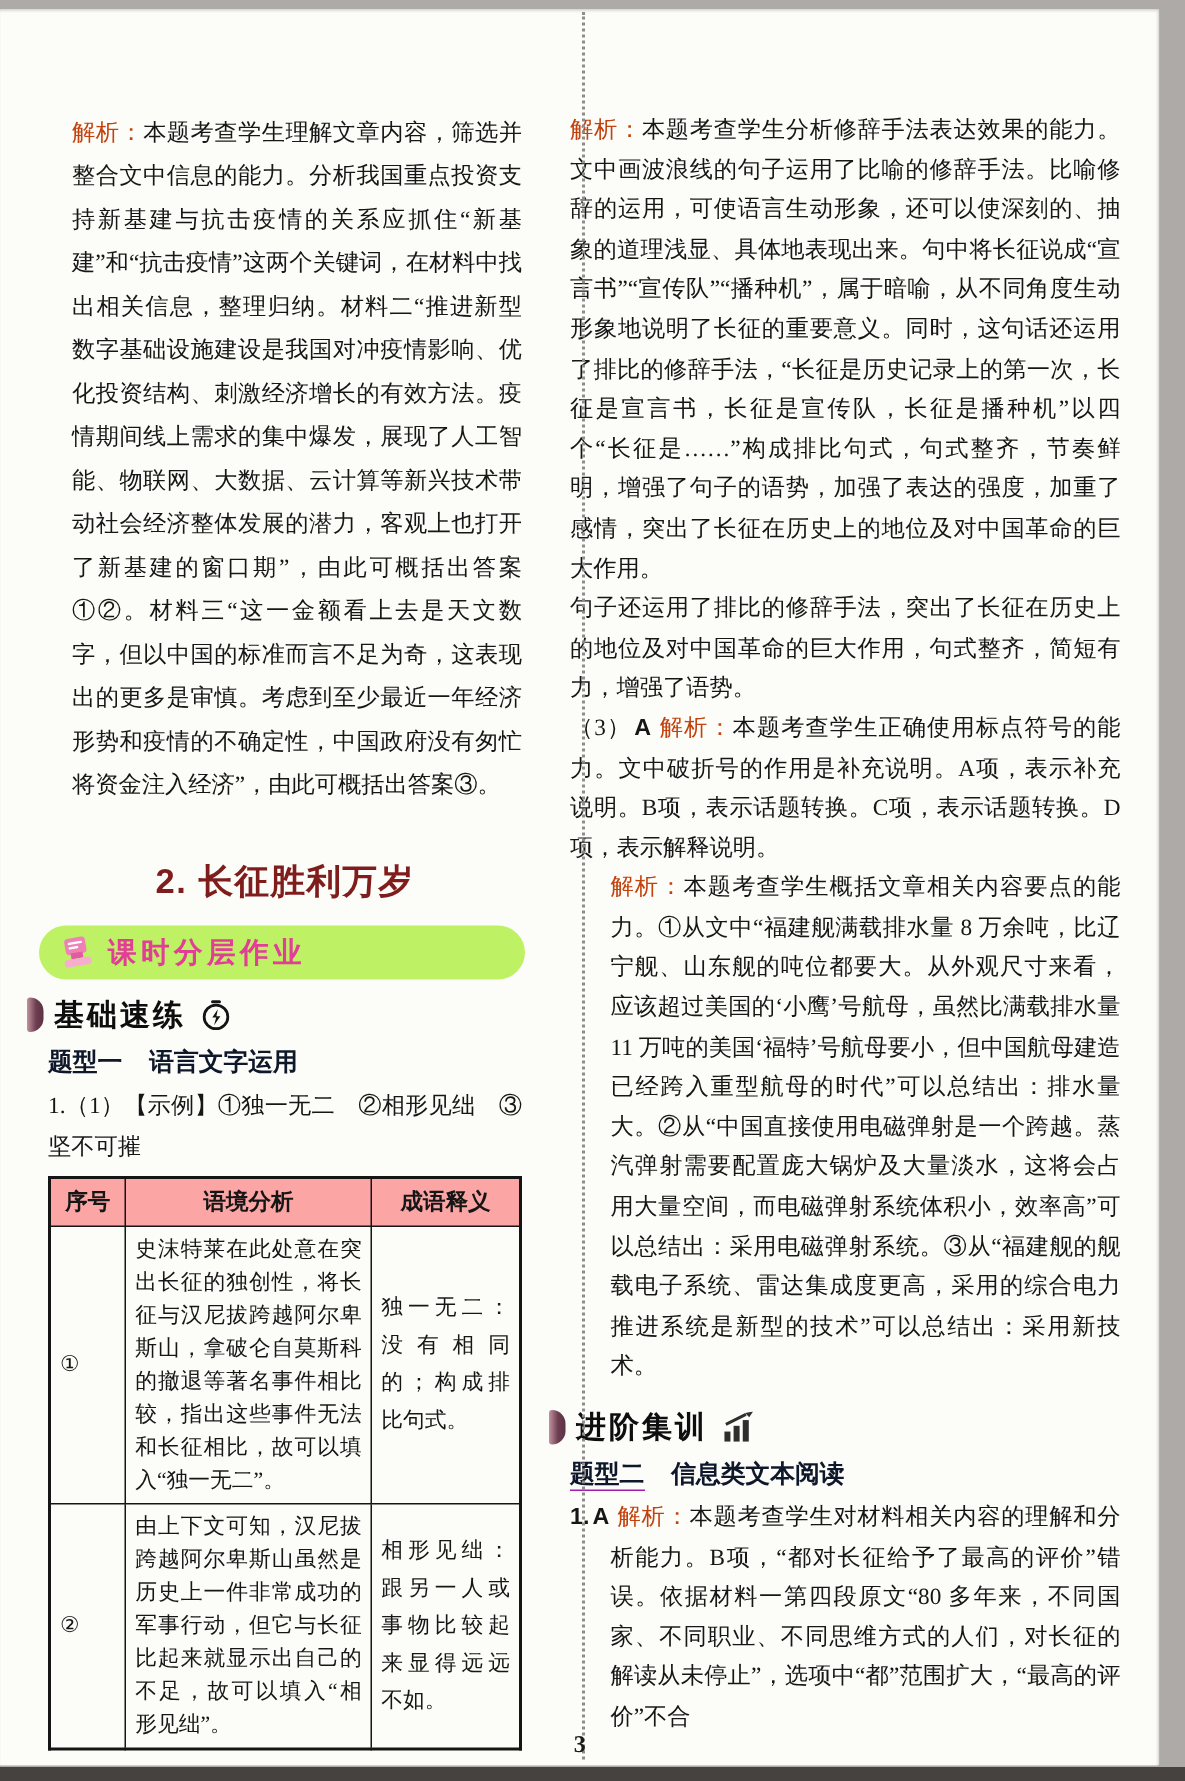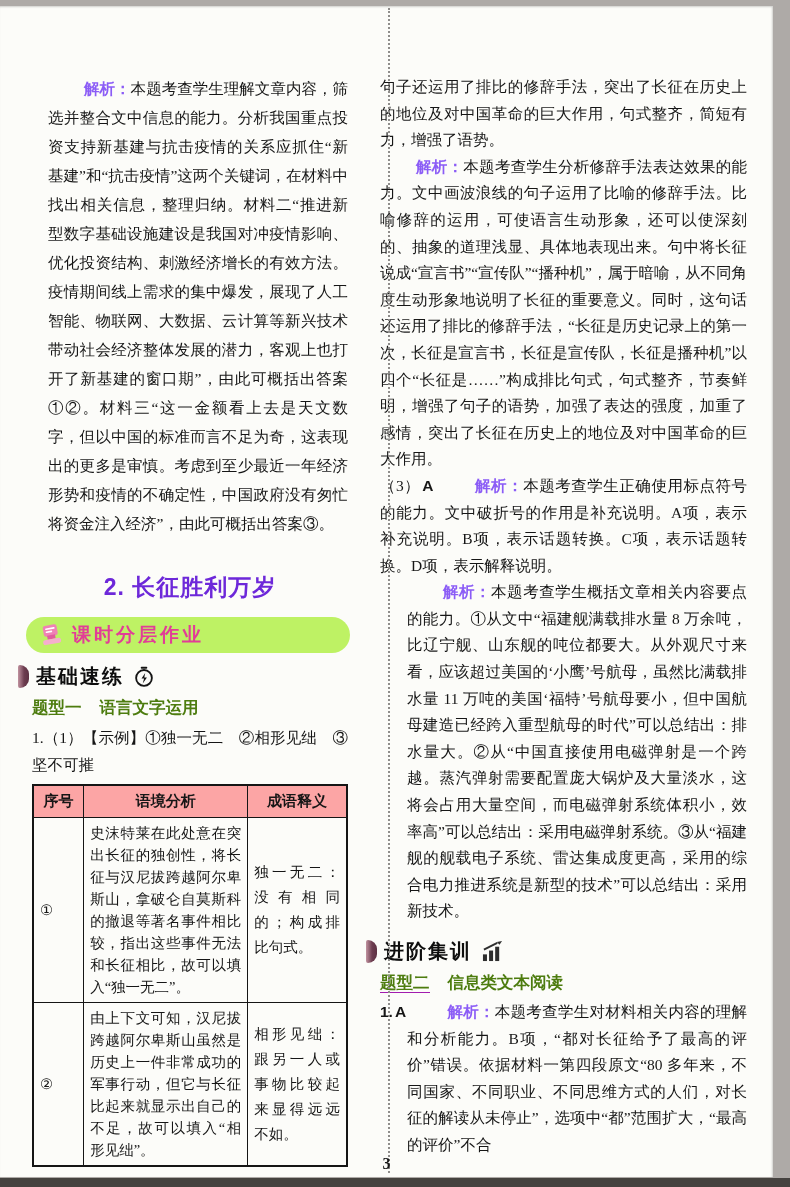--- a/index.html
+++ b/index.html
@@ -21,28 +21,28 @@
     position:absolute;top:2px;bottom:4px;left:388px;width:0;
     border-left:2px dotted #8f8d8b;
   }
   .content{display:flex;padding-top:68px;box-sizing:border-box;height:100%;}
   .col-left{width:358px;padding:0 10px 0 32px;box-sizing:border-box;}
   .col-right{flex:1;padding:0 26px 0 22px;box-sizing:border-box;}
 
   p{margin:0;text-align:justify;}
   .body-text{font-size:15.5px;line-height:26.6px;}
   .lead-text{font-size:15.5px;line-height:29px;padding-left:16px;}
-  .jx{color:#8b5cf6;font-weight:bold;font-family:"Liberation Sans",sans-serif;margin-left:36px;}
+  .jx{color:#c2410c;font-weight:normal;font-family:"Liberation Sans",sans-serif;}
   .ans{font-family:"Liberation Sans",sans-serif;font-weight:bold;padding:0 5px 0 2px;}
   .numlead{font-family:"Liberation Sans",sans-serif;font-weight:bold;}
 
   .lesson-title{
     font-family:"Liberation Sans",sans-serif;font-weight:bold;
     font-size:23px;text-align:center;letter-spacing:1px;
-    margin:34px 0 14px;color:#6d28d9;
+    margin:34px 0 14px;color:#7f1d1d;
   }
   .badge{
     display:flex;align-items:center;gap:8px;
     background:#bef264;border-radius:18px;
     padding:5px 10px;margin:2px -2px 10px -6px;
   }
   .badge-label{
     color:#e23d97;font-family:"Liberation Sans",sans-serif;
     font-weight:bold;font-size:19px;letter-spacing:3px;
   }
@@ -54,21 +54,21 @@
     width:11px;height:23px;border-radius:2px 9px 9px 2px;
     background:linear-gradient(90deg,#c193a0 0%,#6d3d50 55%,#5d3143 100%);
   }
   .section-label{
     font-family:"Liberation Sans",sans-serif;font-weight:bold;
     font-size:20px;letter-spacing:2px;color:#0e0e0e;
   }
   .section-icon{margin-left:2px;display:flex;align-items:center;}
   .topic{
     font-family:"Liberation Sans",sans-serif;font-weight:bold;
-    font-size:16.5px;margin:6px 0 5px;color:#4d7c0f;
+    font-size:16.5px;margin:6px 0 5px;color:#0f172a;
   }
   .topic .tag{margin-right:18px;}
   .topic .tag.u{border-bottom:1px solid #a21caf;padding-bottom:1px;}
 
   .q1-line{font-size:15.5px;line-height:27px;margin:1px 0;}
   .q1-jx{padding-left:24px;margin-bottom:4px;}
 
   table.idiom{
     width:100%;border-collapse:collapse;margin:6px 0 10px;
     border:2px solid #151515;
@@ -160,23 +160,23 @@
             <td class="mean">相形见绌：跟另一人或事物比较起来显得远远不如。</td>
           </tr>
 
         </tbody>
       </table>
 
     </div>
 
     <div class="col-right">
 
+      <p class="body-text"><span class="jx">解析：</span><span>本题考查学生分析修辞手法表达效果的能力。文中画波浪线的句子运用了比喻的修辞手法。比喻修辞的运用，可使语言生动形象，还可以使深刻的、抽象的道理浅显、具体地表现出来。句中将长征说成“宣言书”“宣传队”“播种机”，属于暗喻，从不同角度生动形象地说明了长征的重要意义。同时，这句话还运用了排比的修辞手法，“长征是历史记录上的第一次，长征是宣言书，长征是宣传队，长征是播种机”以四个“长征是……”构成排比句式，句式整齐，节奏鲜明，增强了句子的语势，加强了表达的强度，加重了感情，突出了长征在历史上的地位及对中国革命的巨大作用。</span></p>
+
       <p class="body-text">句子还运用了排比的修辞手法，突出了长征在历史上的地位及对中国革命的巨大作用，句式整齐，简短有力，增强了语势。</p>
-
-      <p class="body-text"><span class="jx">解析：</span><span>本题考查学生分析修辞手法表达效果的能力。文中画波浪线的句子运用了比喻的修辞手法。比喻修辞的运用，可使语言生动形象，还可以使深刻的、抽象的道理浅显、具体地表现出来。句中将长征说成“宣言书”“宣传队”“播种机”，属于暗喻，从不同角度生动形象地说明了长征的重要意义。同时，这句话还运用了排比的修辞手法，“长征是历史记录上的第一次，长征是宣言书，长征是宣传队，长征是播种机”以四个“长征是……”构成排比句式，句式整齐，节奏鲜明，增强了句子的语势，加强了表达的强度，加重了感情，突出了长征在历史上的地位及对中国革命的巨大作用。</span></p>
 
       <p class="body-text"><span>（3）</span><span class="ans">A</span><span class="jx">解析：</span><span>本题考查学生正确使用标点符号的能力。文中破折号的作用是补充说明。A项，表示补充说明。B项，表示话题转换。C项，表示话题转换。D项，表示解释说明。</span></p>
 
 
       <p class="body-text ind"><span class="jx">解析：</span><span>本题考查学生概括文章相关内容要点的能力。①从文中“福建舰满载排水量 8 万余吨，比辽宁舰、山东舰的吨位都要大。从外观尺寸来看，应该超过美国的‘小鹰’号航母，虽然比满载排水量 11 万吨的美国‘福特’号航母要小，但中国航母建造已经跨入重型航母的时代”可以总结出：排水量大。②从“中国直接使用电磁弹射是一个跨越。蒸汽弹射需要配置庞大锅炉及大量淡水，这将会占用大量空间，而电磁弹射系统体积小，效率高”可以总结出：采用电磁弹射系统。③从“福建舰的舰载电子系统、雷达集成度更高，采用的综合电力推进系统是新型的技术”可以总结出：采用新技术。</span></p>
 
       <div class="section-h" style="margin-top:13px;">
         <span class="section-bar"></span>
         <span class="section-label">进阶集训</span>
         <span class="section-icon">

